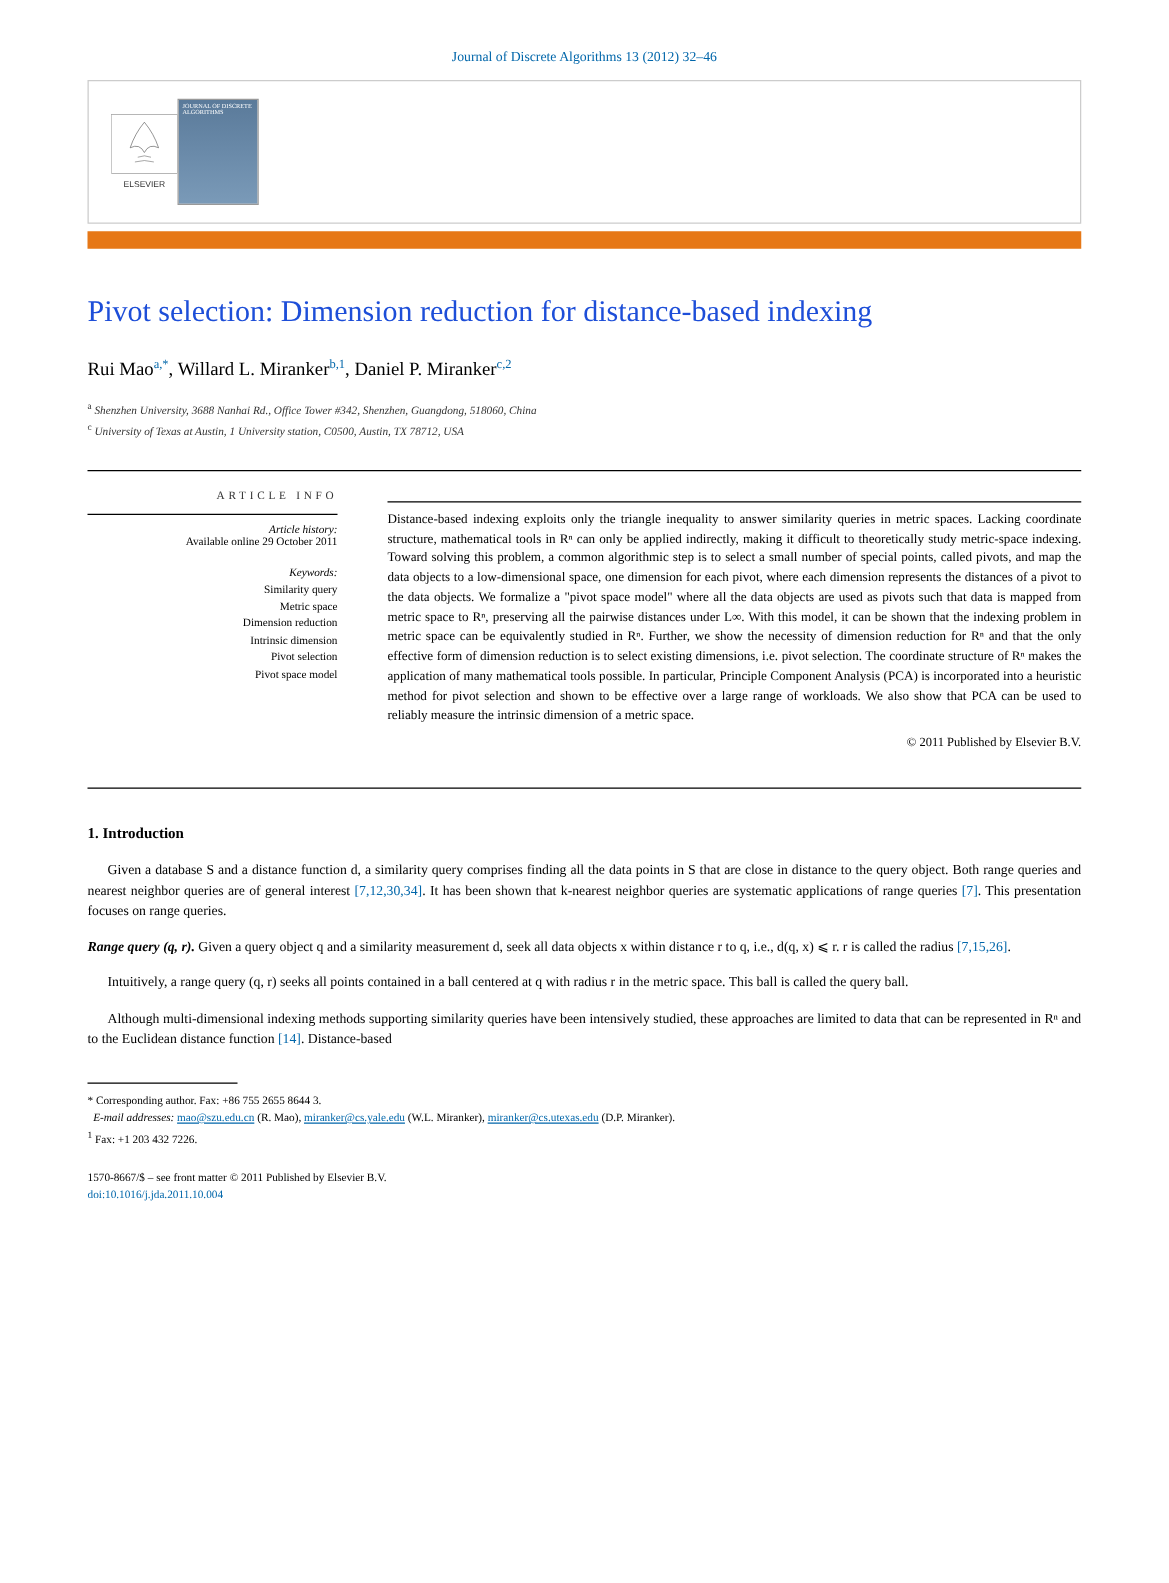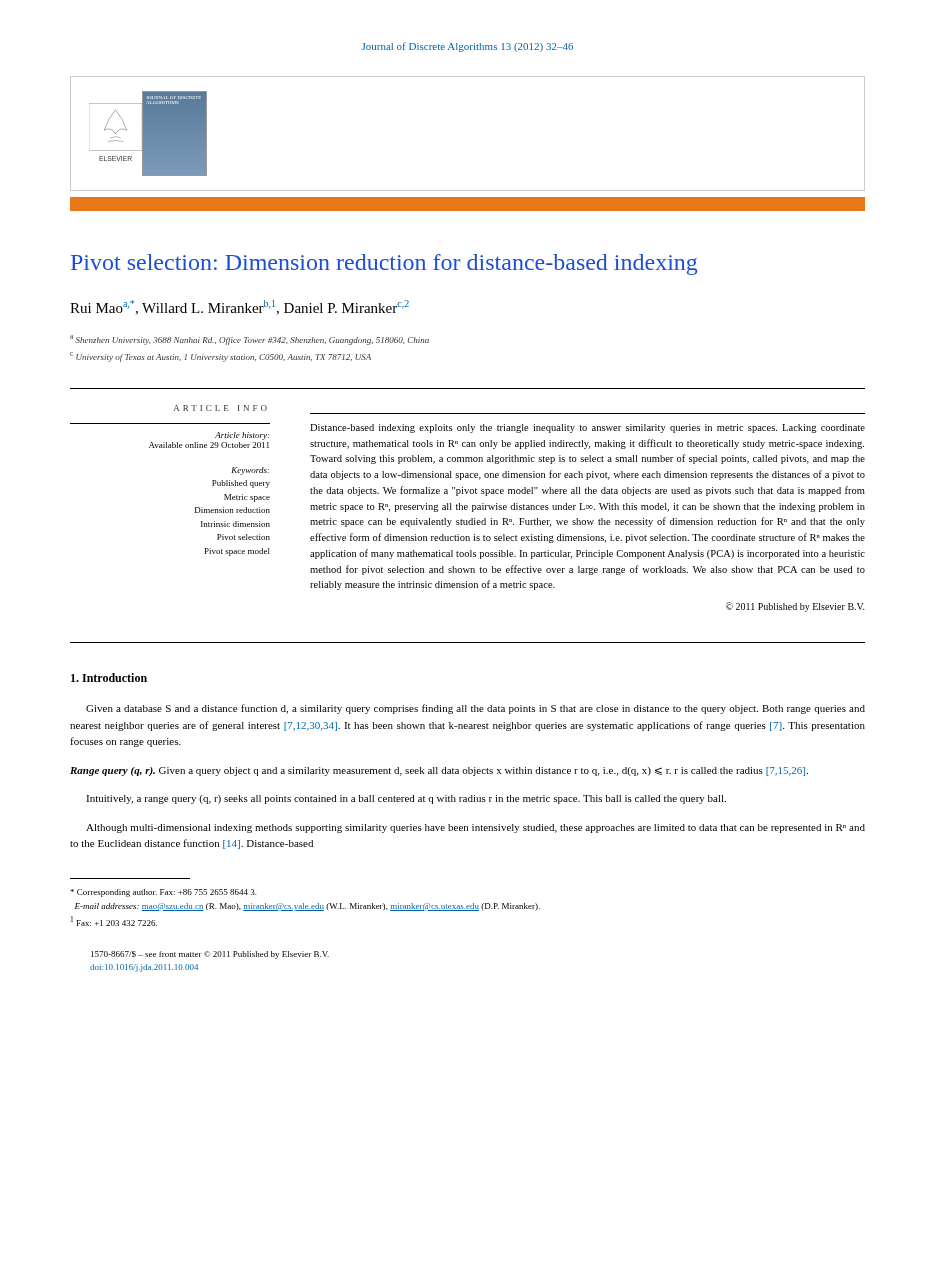--- a/index.html
+++ b/index.html
@@ -9,21 +9,21 @@
       width: 935px;
       margin: 0 auto;
       padding: 40px 70px;
       color: #000;
       font-size: 12px;
     }
     .journal-header {
       text-align: center;
       color: #0066aa;
       font-size: 11px;
-      margin-bottom: 24px;
+      margin-bottom: 12px;
     }
     .top-banner {
       border: 1px solid #ccc;
       display: flex;
       align-items: center;
       padding: 14px 18px;
       margin-bottom: 6px;
       position: relative;
     }
     .elsevier-logo {
@@ -149,21 +149,20 @@
     }
     .footnotes {
       font-size: 9px;
       line-height: 1.6;
     }
     .footnotes a, .footnotes .link { color: #0066aa; }
     .bottom-info {
       font-size: 9px;
       margin-top: 18px;
       line-height: 1.5;
-      margin-left: 20px;
     }
     .bottom-info a { color: #0066aa; text-decoration: none; }
     .thin-divider { border-top: 1px solid #000; margin: 10px 0 6px; }
   </style>
 </head>
 <body>
 
 <div class="journal-header">Journal of Discrete Algorithms 13 (2012) 32–46</div>
 
 <div class="top-banner">
@@ -197,21 +196,21 @@
 <div class="info-abstract">
   <div class="article-info">
     <div class="section-label">article info</div>
     <div class="thin-divider"></div>
     <div class="info-block">
       <div class="label">Article history:</div>
       <div>Available online 29 October 2011</div>
     </div>
     <div class="info-block keywords-list">
       <div class="label">Keywords:</div>
-      <div>Published query</div>
+      <div>Similarity query</div>
       <div>Metric space</div>
       <div>Dimension reduction</div>
       <div>Intrinsic dimension</div>
       <div>Pivot selection</div>
       <div>Pivot space model</div>
     </div>
   </div>
   <div class="abstract-col">
     <div class="thin-divider"></div>
     <div class="abstract-text">Distance-based indexing exploits only the triangle inequality to answer similarity queries in metric spaces. Lacking coordinate structure, mathematical tools in Rⁿ can only be applied indirectly, making it difficult to theoretically study metric-space indexing. Toward solving this problem, a common algorithmic step is to select a small number of special points, called pivots, and map the data objects to a low-dimensional space, one dimension for each pivot, where each dimension represents the distances of a pivot to the data objects. We formalize a "pivot space model" where all the data objects are used as pivots such that data is mapped from metric space to Rⁿ, preserving all the pairwise distances under L∞. With this model, it can be shown that the indexing problem in metric space can be equivalently studied in Rⁿ. Further, we show the necessity of dimension reduction for Rⁿ and that the only effective form of dimension reduction is to select existing dimensions, i.e. pivot selection. The coordinate structure of Rⁿ makes the application of many mathematical tools possible. In particular, Principle Component Analysis (PCA) is incorporated into a heuristic method for pivot selection and shown to be effective over a large range of workloads. We also show that PCA can be used to reliably measure the intrinsic dimension of a metric space.</div>

